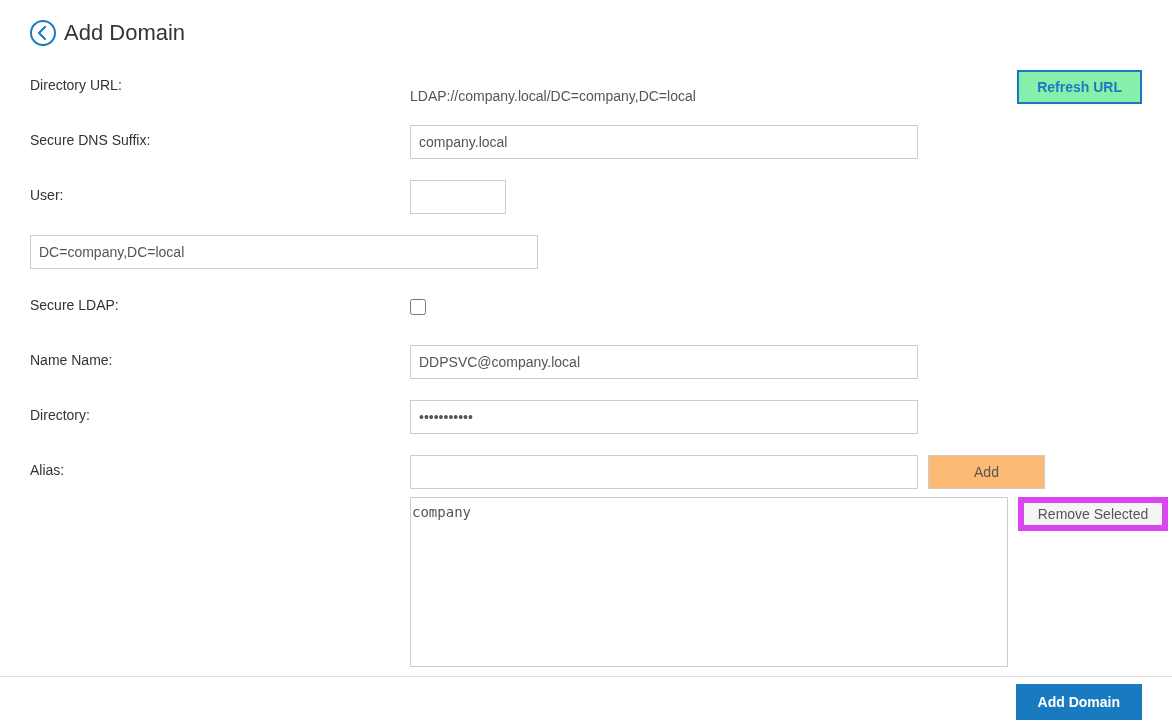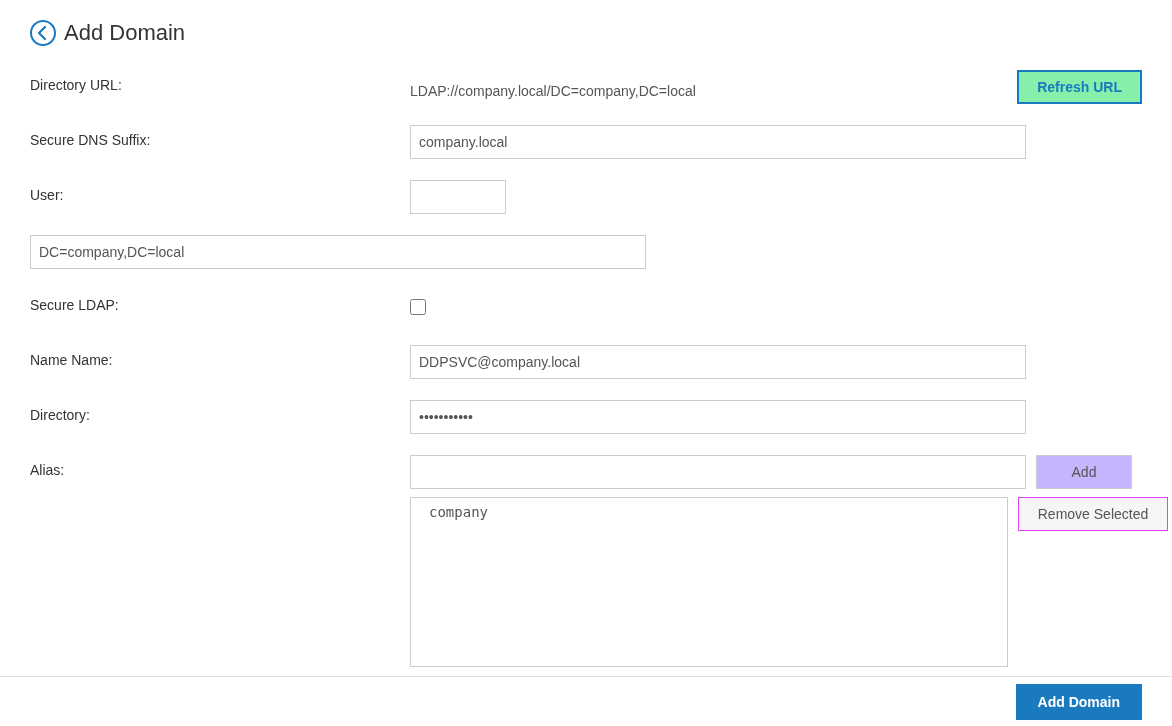--- a/index.html
+++ b/index.html
@@ -53,25 +53,25 @@
       width: 380px;
       min-width: 380px;
       padding-top: 7px;
       font-size: 14px;
       color: #333;
     }
 
     .form-control-area {
       flex: 1;
       display: flex;
-      align-items: center;
+      align-items: flex-end;
     }
 
     .form-input {
-      width: 616px;
+      width: 508px;
       height: 34px;
       border: 1px solid #ccc;
       padding: 4px 8px;
       font-size: 14px;
       color: #555;
       outline: none;
     }
 
     .port-input {
       width: 96px;
@@ -116,50 +116,50 @@
     }
 
     .alias-input-row {
       display: flex;
       gap: 10px;
       align-items: center;
     }
 
     .add-btn {
       height: 34px;
-      width: 96px;
-      background: #c4b5fd;
+      width: 117px;
+      background: #fdba74;
       border: 1px solid #ccc;
       color: #555;
       font-size: 14px;
       cursor: pointer;
     }
 
     .alias-listbox-row {
       display: flex;
       gap: 10px;
       align-items: flex-start;
     }
 
     .alias-listbox {
       width: 598px;
       height: 170px;
       border: 1px solid #ccc;
       resize: none;
       font-size: 14px;
-      padding: 6px 18px;
+      padding: 6px 1px;
       color: #555;
       overflow-y: scroll;
     }
 
     .remove-selected-btn {
       height: 34px;
       width: 150px;
       background: #f5f5f5;
-      border: 1px solid #d946ef;
+      border: 6px solid #d946ef;
       color: #555;
       font-size: 14px;
       cursor: pointer;
       align-self: flex-start;
     }
 
     .bottom-bar {
       position: fixed;
       bottom: 0;
       left: 0;

